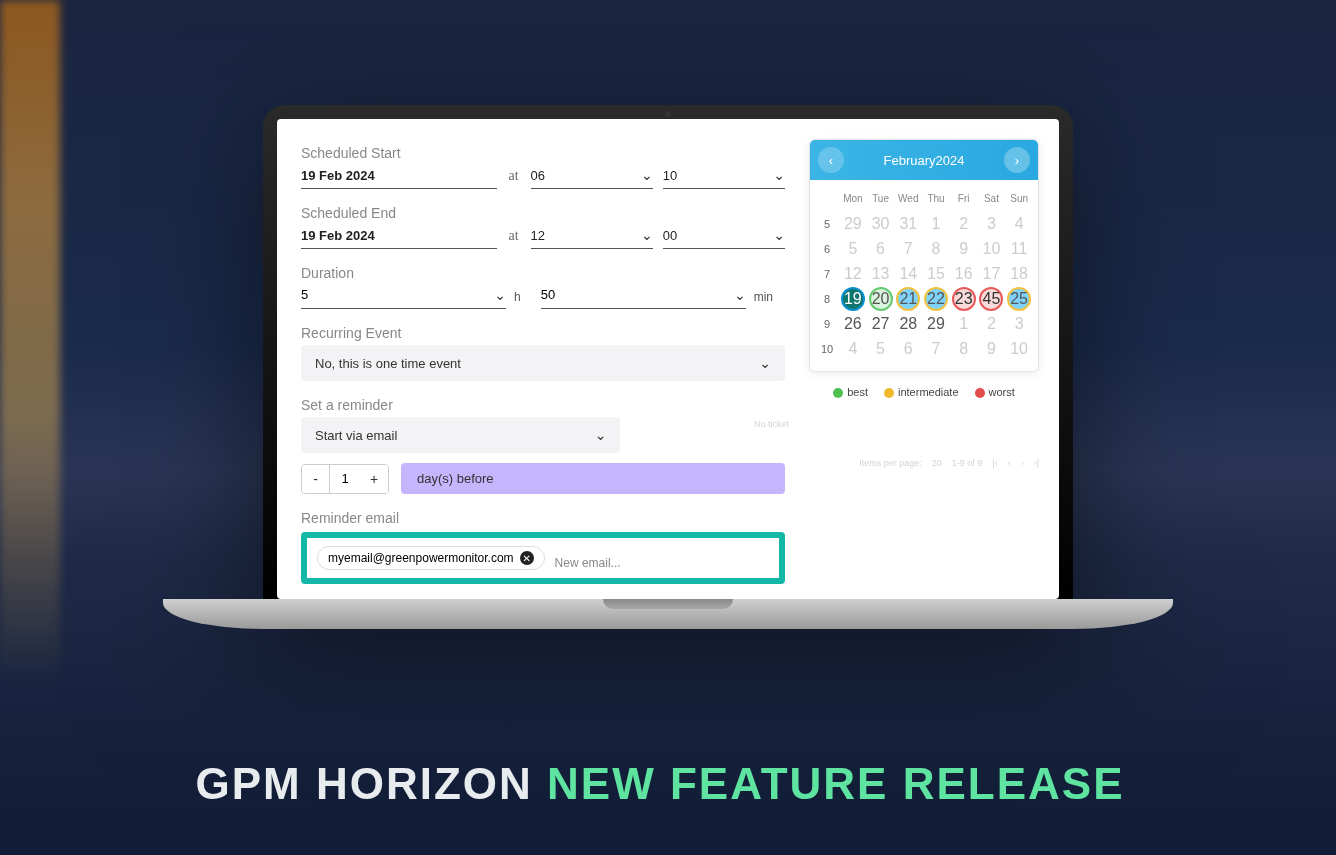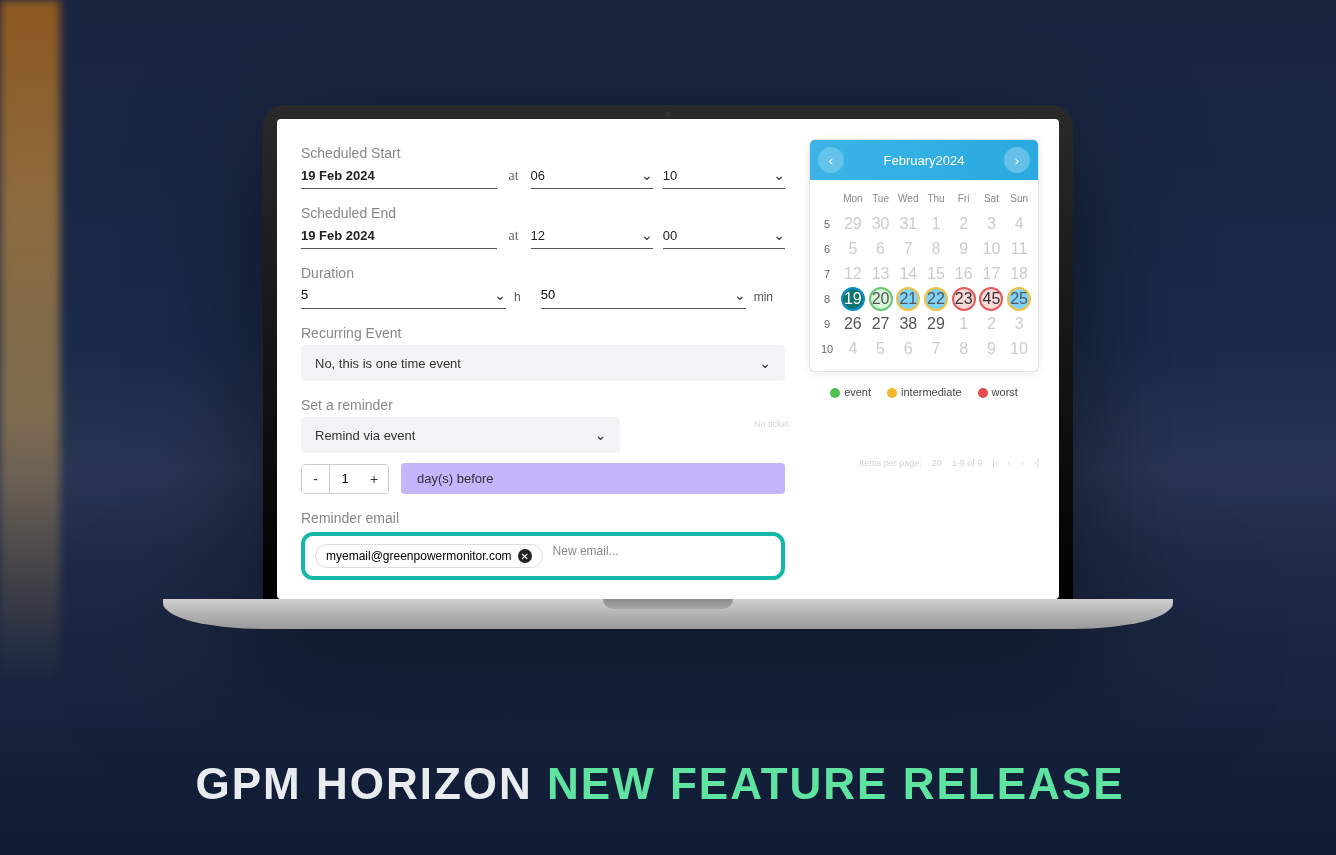--- a/index.html
+++ b/index.html
@@ -75,21 +75,21 @@
   display:flex; justify-content:space-between; align-items:center;
   margin-top:4px;
 }
 .spacer { height: 10px; }
 .stepper-row { display:flex; align-items:center; gap:12px; margin-top:10px; }
 .stepper { display:flex; border:1px solid #ccc; border-radius:4px; overflow:hidden; }
 .stepbtn { width:28px; height:28px; display:flex; align-items:center; justify-content:center; font-size:14px; color:#333; background:#fff; border-right:1px solid #ccc; }
 .stepbtn:last-child { border-right:none; }
 .stepval { width:30px; text-align:center; line-height:28px; font-size:13px; }
 .days-before { background:#c4b5fd; border-radius:4px; padding:8px 16px; font-size:13px; color:#333; flex:1; }
-.email-box { margin-top:6px; border:4px solid #14b8a6; border-radius:12px; padding:8px 10px; display:flex; align-items:flex-start; gap:10px; }
+.email-box { margin-top:6px; border:6px solid #14b8a6; border-radius:4px; padding:8px 10px; display:flex; align-items:flex-end; gap:10px; }
 .chip { background:#fff; border:1px solid #ddd; border-radius:18px; padding:4px 10px; font-size:12px; display:flex; align-items:center; gap:6px; }
 .chip-x { width:14px; height:14px; border-radius:50%; background:#222; color:#fff; font-size:10px; display:flex; align-items:center; justify-content:center; }
 .new-email { font-size:12px; color:#888; }
 .reminder-sel { width: 66%; }
 
 
 .cal {
   border:1px solid #e3e3e3; border-radius:6px; overflow:hidden;
   box-shadow: 0 2px 8px rgba(0,0,0,.08);
   background:#fff;
@@ -220,21 +220,21 @@
           <div class="spacer"></div>
           <div class="lbl">Recurring Event</div>
           <div class="grey-sel">
             <span>No, this is one time event</span>
               <span class="chev">⌄</span>
           </div>
 
           <div class="spacer"></div>
           <div class="lbl">Set a reminder</div>
           <div class="grey-sel reminder-sel">
-            <span>Remind via event</span>
+            <span>Start via email</span>
               <span class="chev">⌄</span>
           </div>
 
           <div class="stepper-row">
             <div class="stepper">
               <div class="stepbtn">-</div>
               <div class="stepval">1</div>
               <div class="stepbtn">+</div>
             </div>
             <div class="days-before">day(s) before</div>
@@ -313,40 +313,40 @@
                   <div class="cell ring ring-yellow">21</div>
                   <div class="cell ring ring-yellow">22</div>
                   <div class="cell ring ring-red">23</div>
                   <div class="cell ring ring-red">45</div>
                   <div class="cell ring ring-yellow">25</div>
                 </div>
                 <div class="cal-row">
                   <div class="wk">9</div>
                   <div class="cell ">26</div>
                   <div class="cell ">27</div>
-                  <div class="cell ">38</div>
+                  <div class="cell ">28</div>
                   <div class="cell ">29</div>
                   <div class="cell muted">1</div>
                   <div class="cell muted">2</div>
                   <div class="cell muted">3</div>
                 </div>
                 <div class="cal-row">
                   <div class="wk">10</div>
                   <div class="cell muted">4</div>
                   <div class="cell muted">5</div>
                   <div class="cell muted">6</div>
                   <div class="cell muted">7</div>
                   <div class="cell muted">8</div>
                   <div class="cell muted">9</div>
                   <div class="cell muted">10</div>
                 </div>
               </div>
           </div>
           <div class="legend">
-            <span><span class="dot dg"></span><span>event</span></span>
+            <span><span class="dot dg"></span><span>best</span></span>
             <span><span class="dot dy"></span><span>intermediate</span></span>
             <span><span class="dot dr"></span><span>worst</span></span>
           </div>
 
           <div class="ghost-pager" style="position:static; margin-top:60px; justify-content:flex-end;">
             <span>Items per page:</span>
             <span>20</span>
             <span>1-9 of 9</span>
             <span>|‹</span>
             <span>‹</span>

